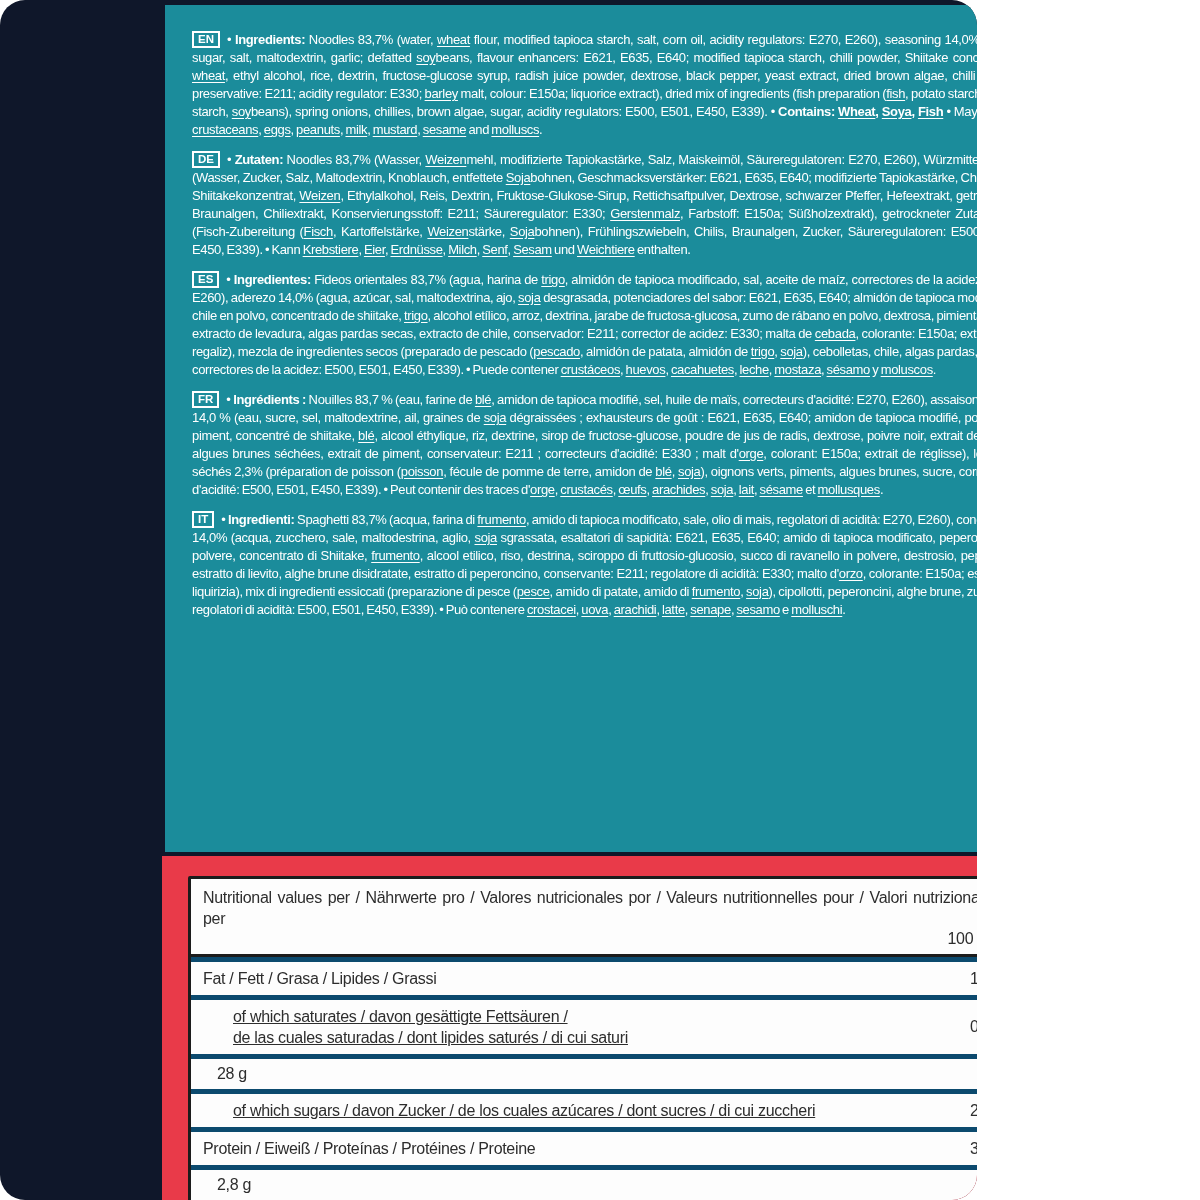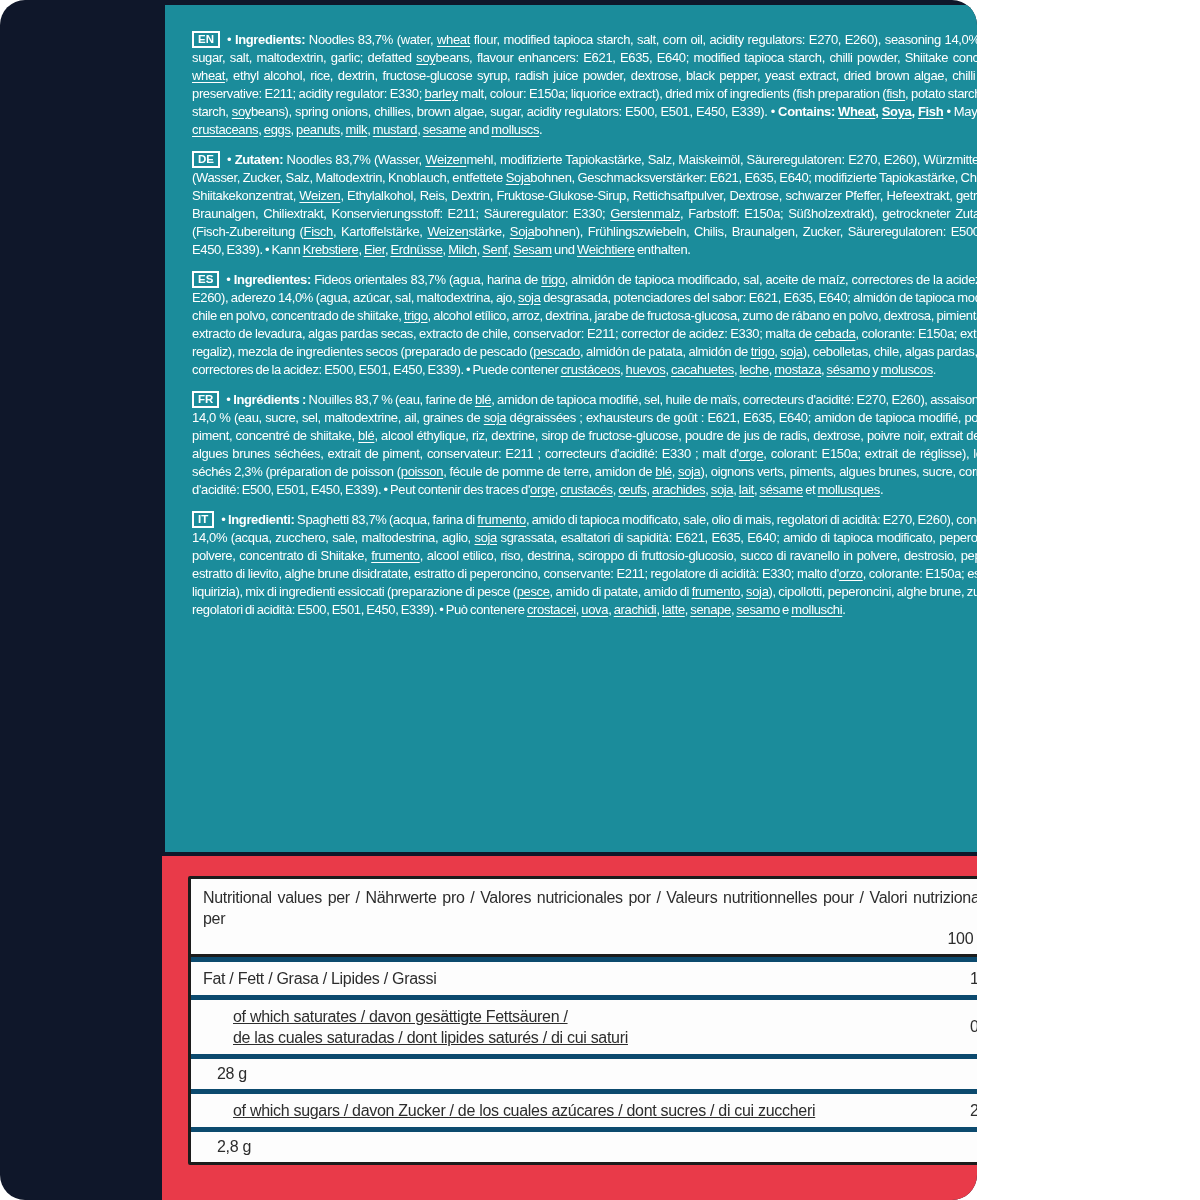--- a/index.html
+++ b/index.html
@@ -106,20 +106,24 @@
 
       <div class="nt-row">
         <span class="nt-row-value">28 g</span>
       </div>
 
       <div class="nt-row indent">
         <span class="nt-row-label">of which sugars / davon Zucker / de los cuales azúcares / dont sucres / di cui zuccheri</span>
         <span class="nt-row-value">2,4 g</span>
       </div>
 
+      <div class="nt-row">
+        <span class="nt-row-label">Protein / Eiweiß / Proteínas / Protéines / Proteine</span>
+        <span class="nt-row-value">3,9 g</span>
+      </div>
 
       <div class="nt-row">
         <span class="nt-row-value">2,8 g</span>
       </div>
 
     </div>
   </div>
 
 </div>
 

